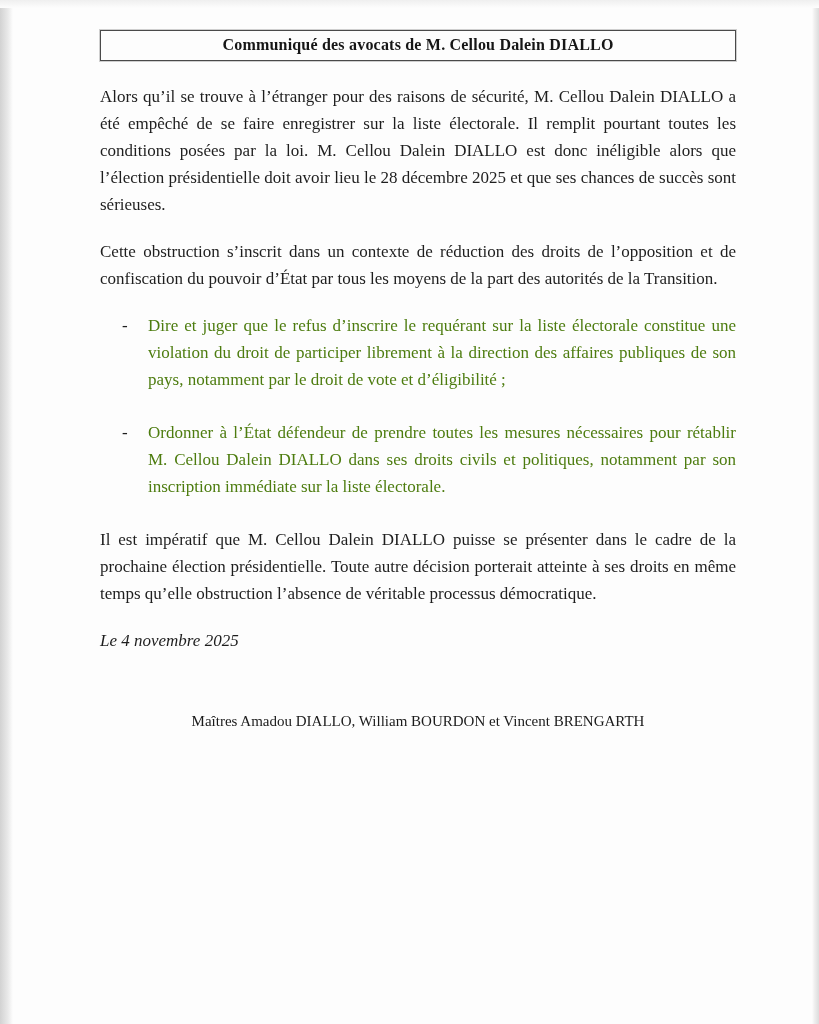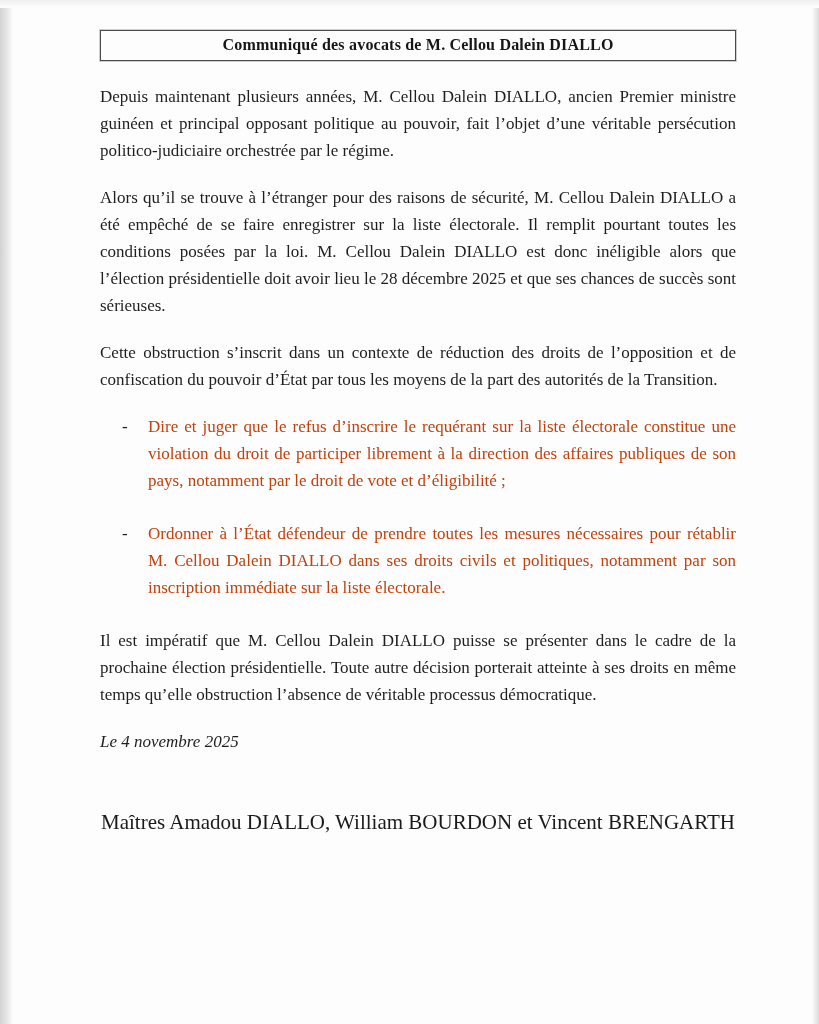--- a/index.html
+++ b/index.html
@@ -74,51 +74,50 @@
     flex: 0 0 26px;
     font-size: 17px;
     line-height: 27px;
     color: #1e1e1e;
   }
   .bullet .bullet-text {
     flex: 1;
     font-size: 17px;
     line-height: 27px;
     text-align: justify;
-    color: #c2410c;
+    color: #4d7c0f;
   }
   .date-line {
     margin: 0 0 0 0;
     font-size: 17px;
     line-height: 27px;
     text-align: left;
     font-style: italic;
   }
   .signature-line {
     margin: 54px 0 0 0;
-    font-size: 21px;
+    font-size: 15px;
     line-height: 27px;
     text-align: center;
     color: #1a1a1a;
   }
 </style>
 </head>
 <body>
 
 <div class="edge-left"></div>
 <div class="edge-right"></div>
 <div class="edge-top"></div>
 
 <div class="page">
 
   <div class="title-box">
     <h1>Communiqué des avocats de M. Cellou Dalein DIALLO</h1>
   </div>
 
-  <p class="para">Depuis maintenant plusieurs années, M. Cellou Dalein DIALLO, ancien Premier ministre guinéen et principal opposant politique au pouvoir, fait l’objet d’une véritable persécution politico-judiciaire orchestrée par le régime.</p>
 
   <p class="para">Alors qu’il se trouve à l’étranger pour des raisons de sécurité, M. Cellou Dalein DIALLO a été empêché de se faire enregistrer sur la liste électorale. Il remplit pourtant toutes les conditions posées par la loi. M. Cellou Dalein DIALLO est donc inéligible alors que l’élection présidentielle doit avoir lieu le 28 décembre 2025 et que ses chances de succès sont sérieuses.</p>
 
   <p class="para">Cette obstruction s’inscrit dans un contexte de réduction des droits de l’opposition et de confiscation du pouvoir d’État par tous les moyens de la part des autorités de la Transition.</p>
 
 
   <div class="bullet-list">
     <div class="bullet">
       <span class="marker">-</span>
       <span class="bullet-text">Dire et juger que le refus d’inscrire le requérant sur la liste électorale constitue une violation du droit de participer librement à la direction des affaires publiques de son pays, notamment par le droit de vote et d’éligibilité ;</span>

